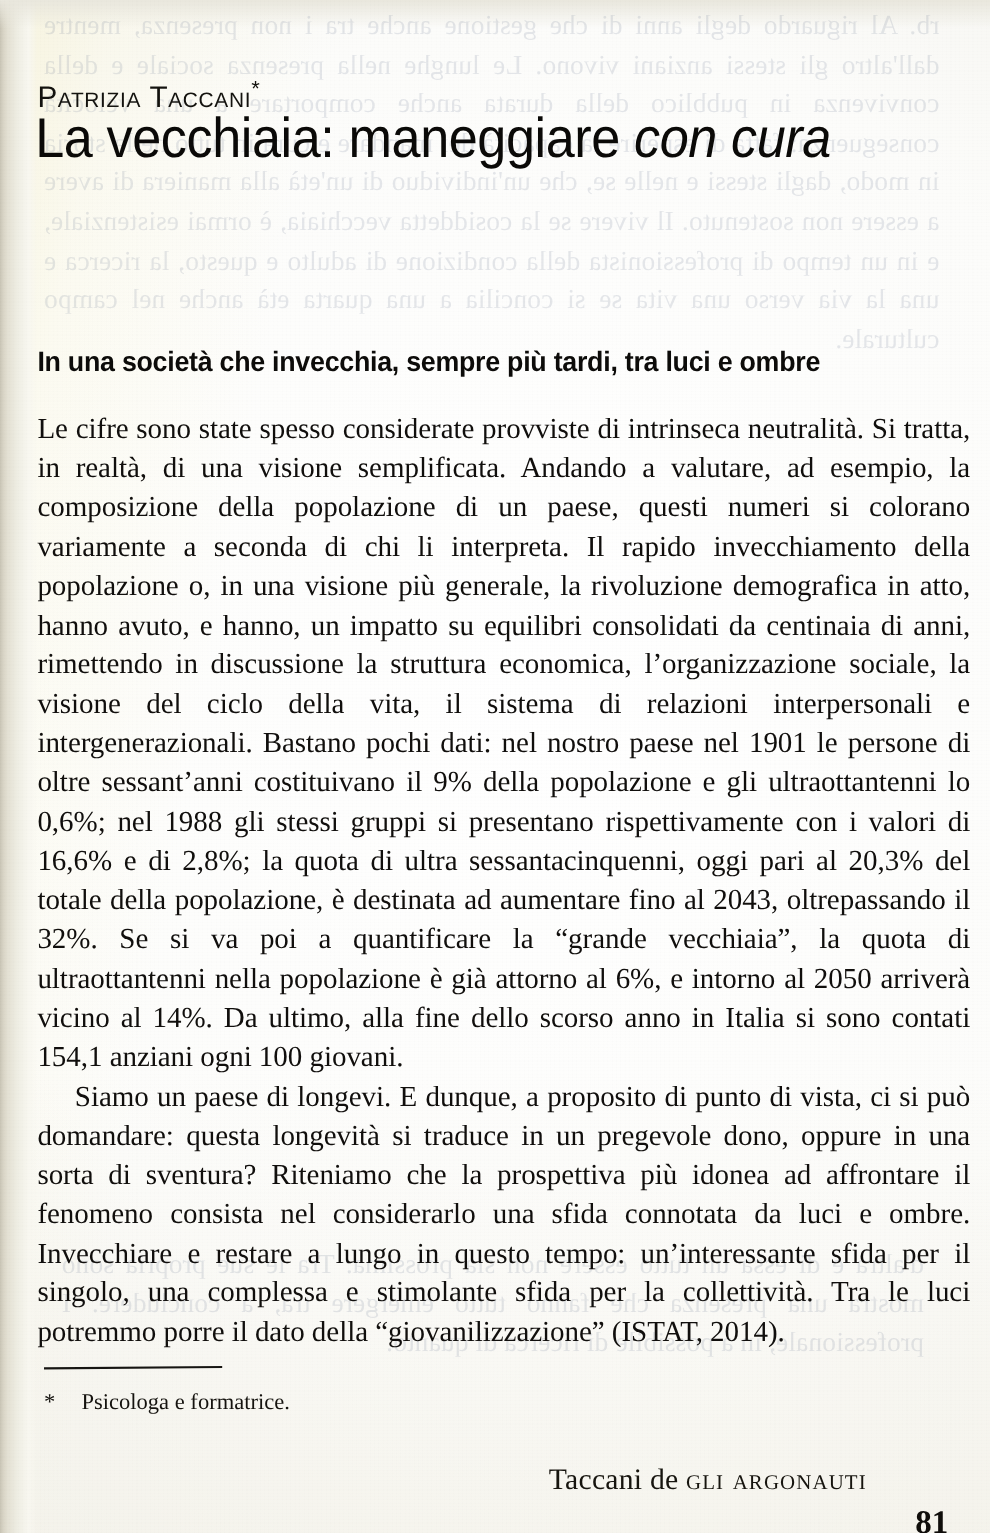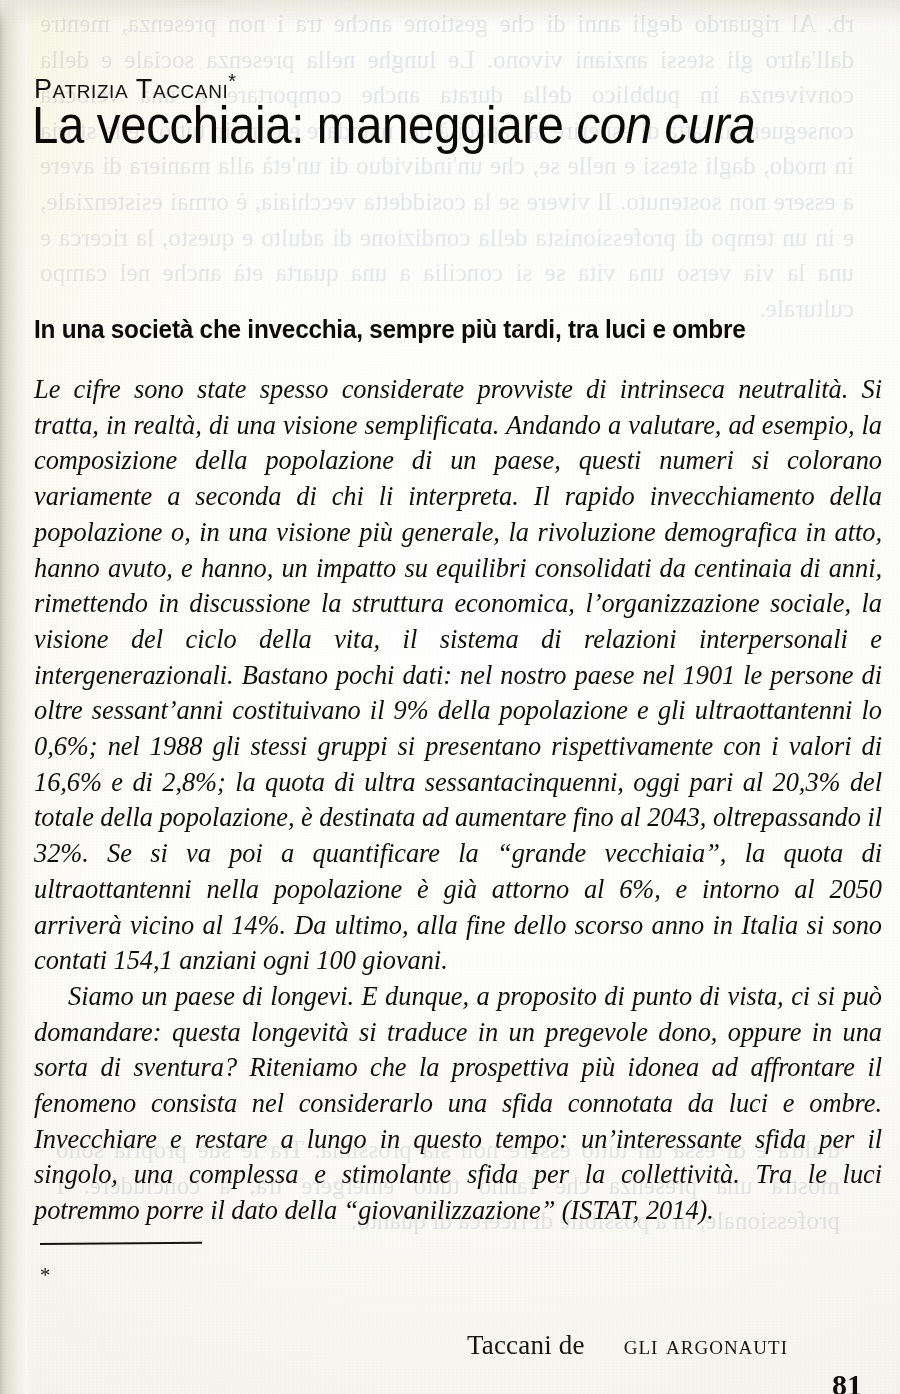--- a/index.html
+++ b/index.html
@@ -146,21 +146,20 @@
     top: 372px;
     left: 2px;
     width: 848px;
     font-size: 26.4px;
     line-height: 35.7px;
     text-align: justify;
     text-justify: inter-word;
     letter-spacing: -0.05px;
     color: #110f0d;
     hyphens: manual;
-    font-style: italic;
   }
   .body-text p {
     margin: 0;
   }
   .body-text p + p {
     text-indent: 34px;
   }
 
   .fn-rule {
     position: absolute;
@@ -198,21 +197,20 @@
     right: 80px;
     top: 0;
     font-size: 27px;
     letter-spacing: 0.2px;
     color: #17150f;
     white-space: nowrap;
   }
   .running-title .smallcaps {
     font-variant: small-caps;
     letter-spacing: 1px;
-    margin-left: 32px;
   }
   .folio {
     position: absolute;
     right: 6px;
     top: 6px;
     font-size: 30px;
     font-weight: 700;
     color: #100e0b;
     margin-top: 32px;
   }
@@ -241,20 +239,21 @@
 
     <div class="body-text">
       <p>Le cifre sono state spesso considerate provviste di intrinseca neutralità. Si tratta, in realtà, di una visione semplificata. Andando a valutare, ad esempio, la composizione della popolazione di un paese, questi numeri si colorano variamente a seconda di chi li interpreta. Il rapido invecchiamento della popolazione o, in una visione più generale, la rivoluzione demografica in atto, hanno avuto, e hanno, un impatto su equilibri consolidati da centinaia di anni, rimettendo in discussione la struttura economica, l’organizzazione sociale, la visione del ciclo della vita, il sistema di relazioni interpersonali e intergenerazionali. Bastano pochi dati: nel nostro paese nel 1901 le persone di oltre sessant’anni costituivano il 9% della popolazione e gli ultraottantenni lo 0,6%; nel 1988 gli stessi gruppi si presentano rispettivamente con i valori di 16,6% e di 2,8%; la quota di ultra sessantacinquenni, oggi pari al 20,3% del totale della popolazione, è destinata ad aumentare fino al 2043, oltrepassando il 32%. Se si va poi a quantificare la “grande vecchiaia”, la quota di ultraottantenni nella popolazione è già attorno al 6%, e intorno al 2050 arriverà vicino al 14%. Da ultimo, alla fine dello scorso anno in Italia si sono contati 154,1 anziani ogni 100 giovani.</p>
       <p>Siamo un paese di longevi. E dunque, a proposito di punto di vista, ci si può domandare: questa longevità si traduce in un pregevole dono, oppure in una sorta di sventura? Riteniamo che la prospettiva più idonea ad affrontare il fenomeno consista nel considerarlo una sfida connotata da luci e ombre. Invecchiare e restare a lungo in questo tempo: un’interessante sfida per il singolo, una complessa e stimolante sfida per la collettività. Tra le luci potremmo porre il dato della “giovanilizzazione” (ISTAT, 2014).</p>
     </div>
 
     <div class="fn-rule"></div>
 
     <div class="footnote">
       <span class="fn-mark">*</span>
+      <span>Psicologa e formatrice.</span>
     </div>
 
     <div class="footer">
       <div class="running-title"><span>Taccani de </span><span class="smallcaps">gli argonauti</span></div>
       <div class="folio">81</div>
     </div>
 
   </div>
 
   <div class="scan-noise"></div>

